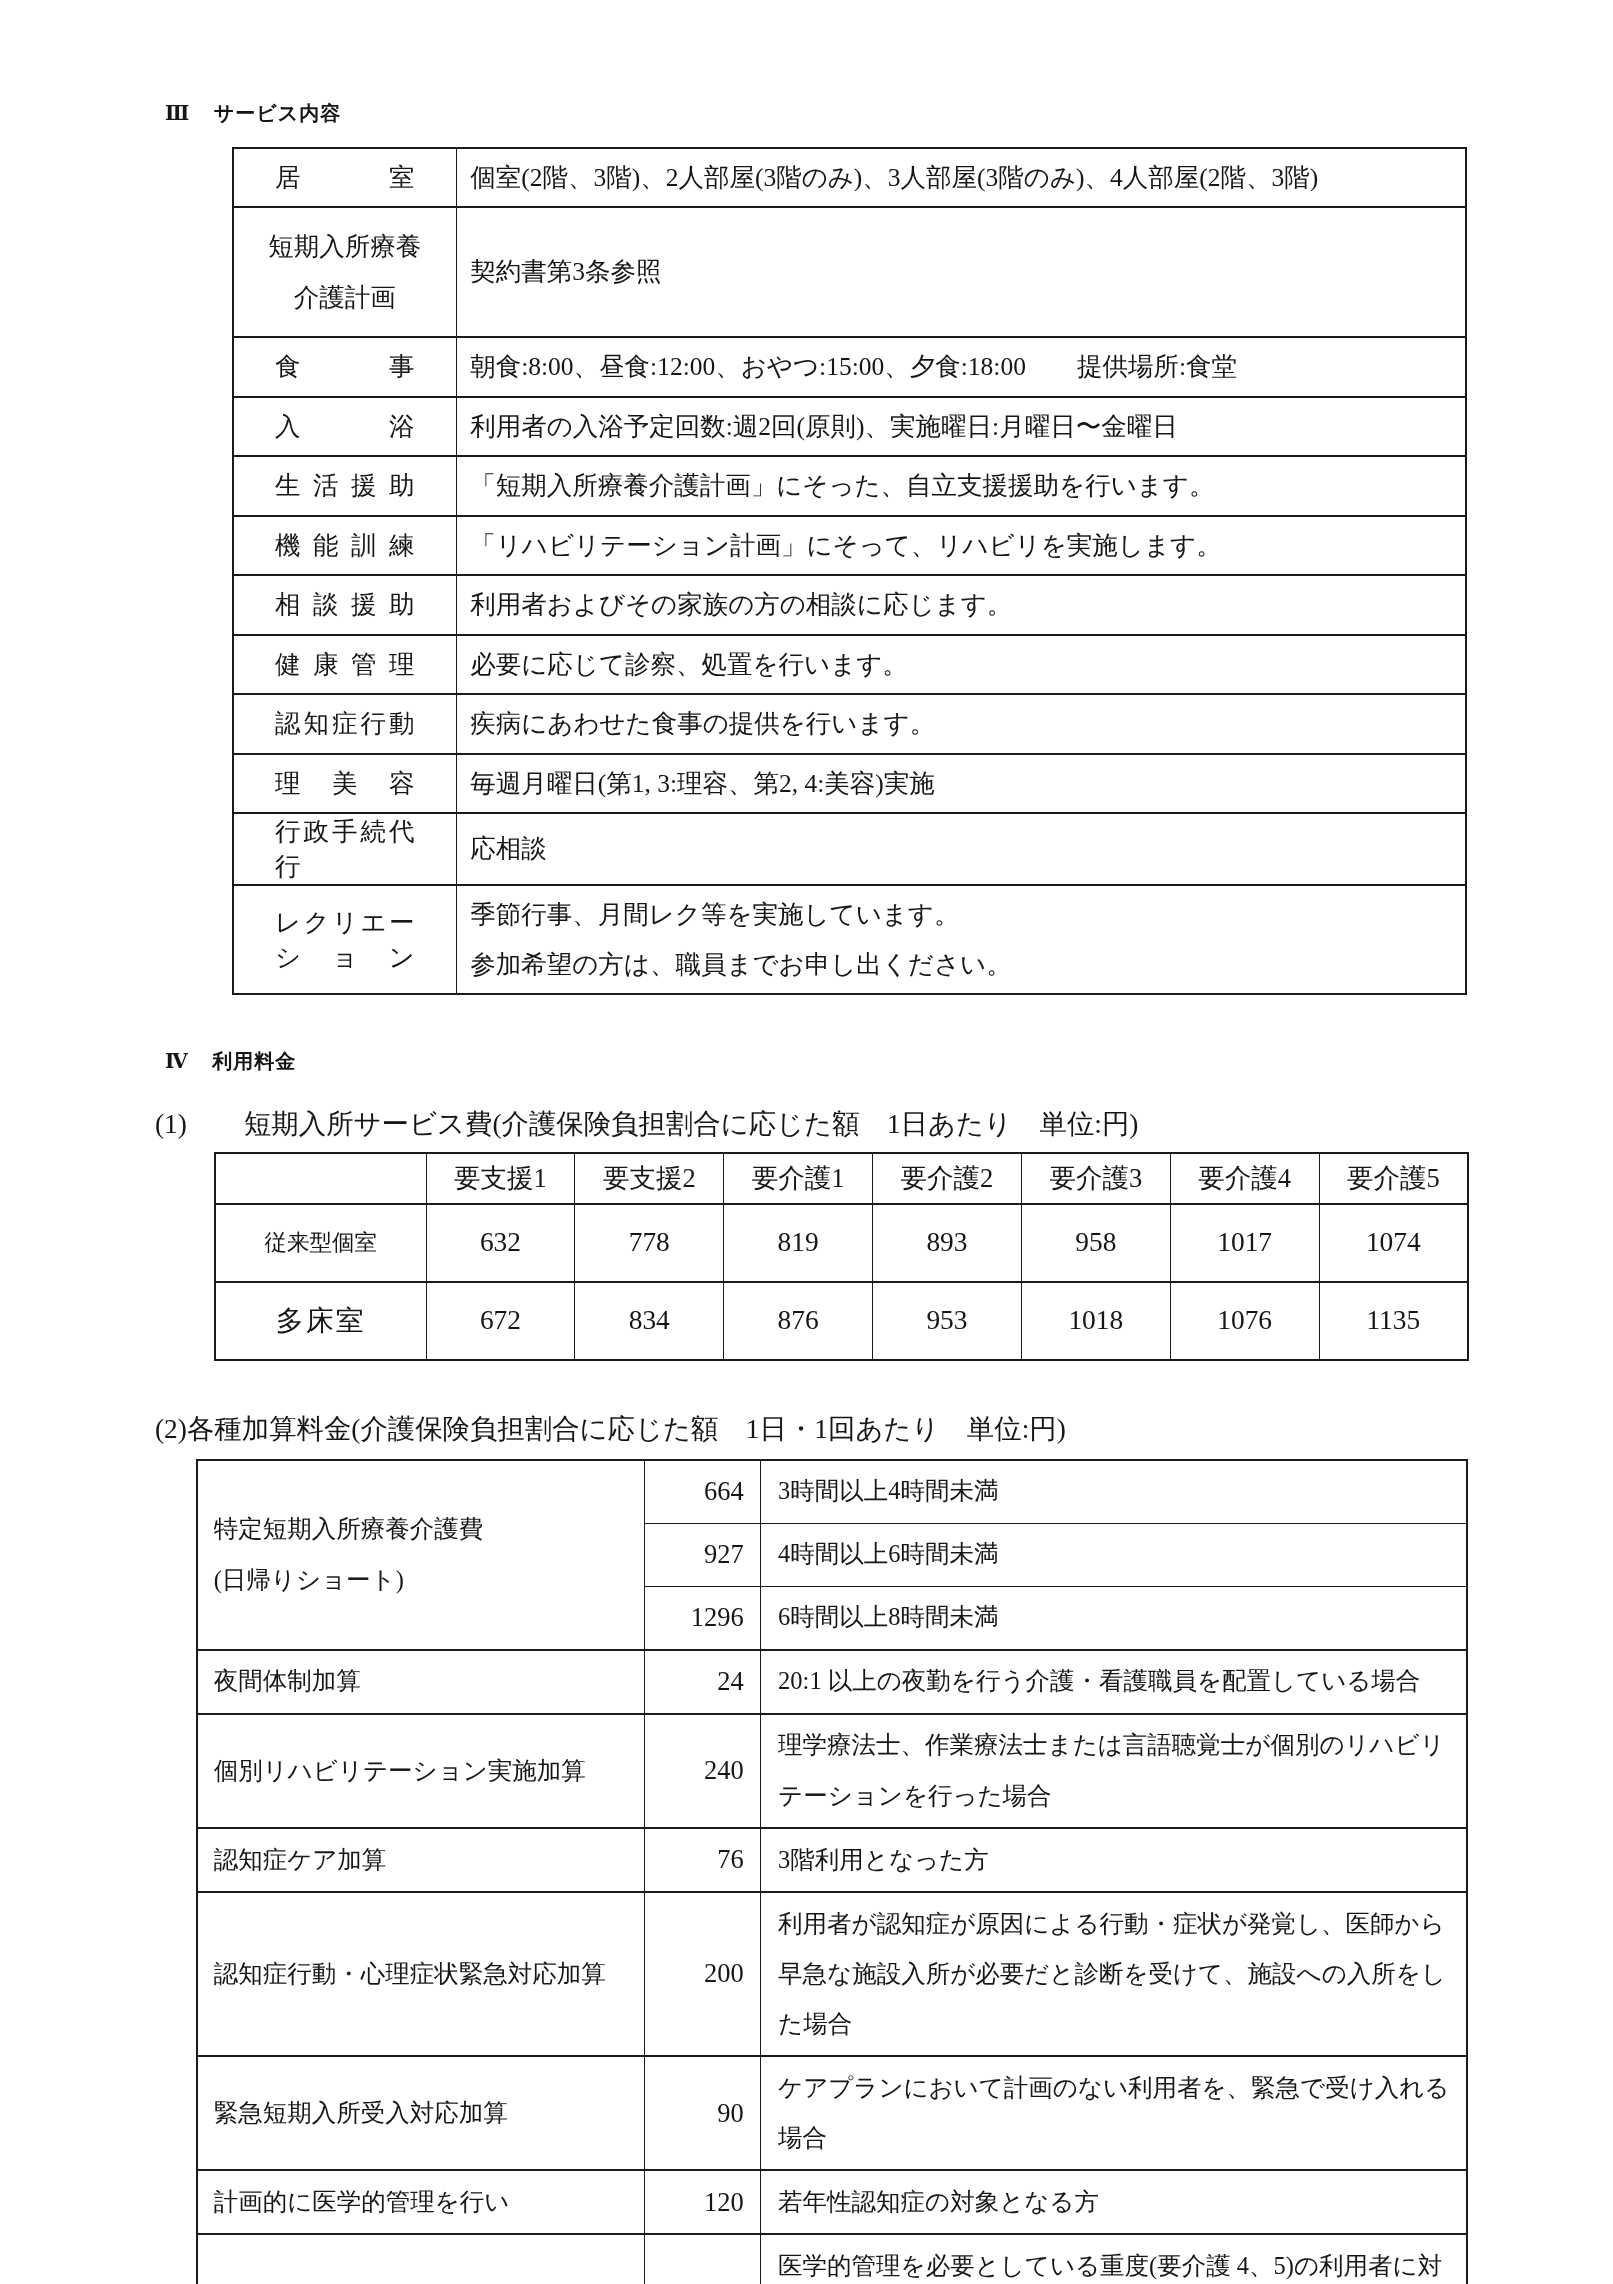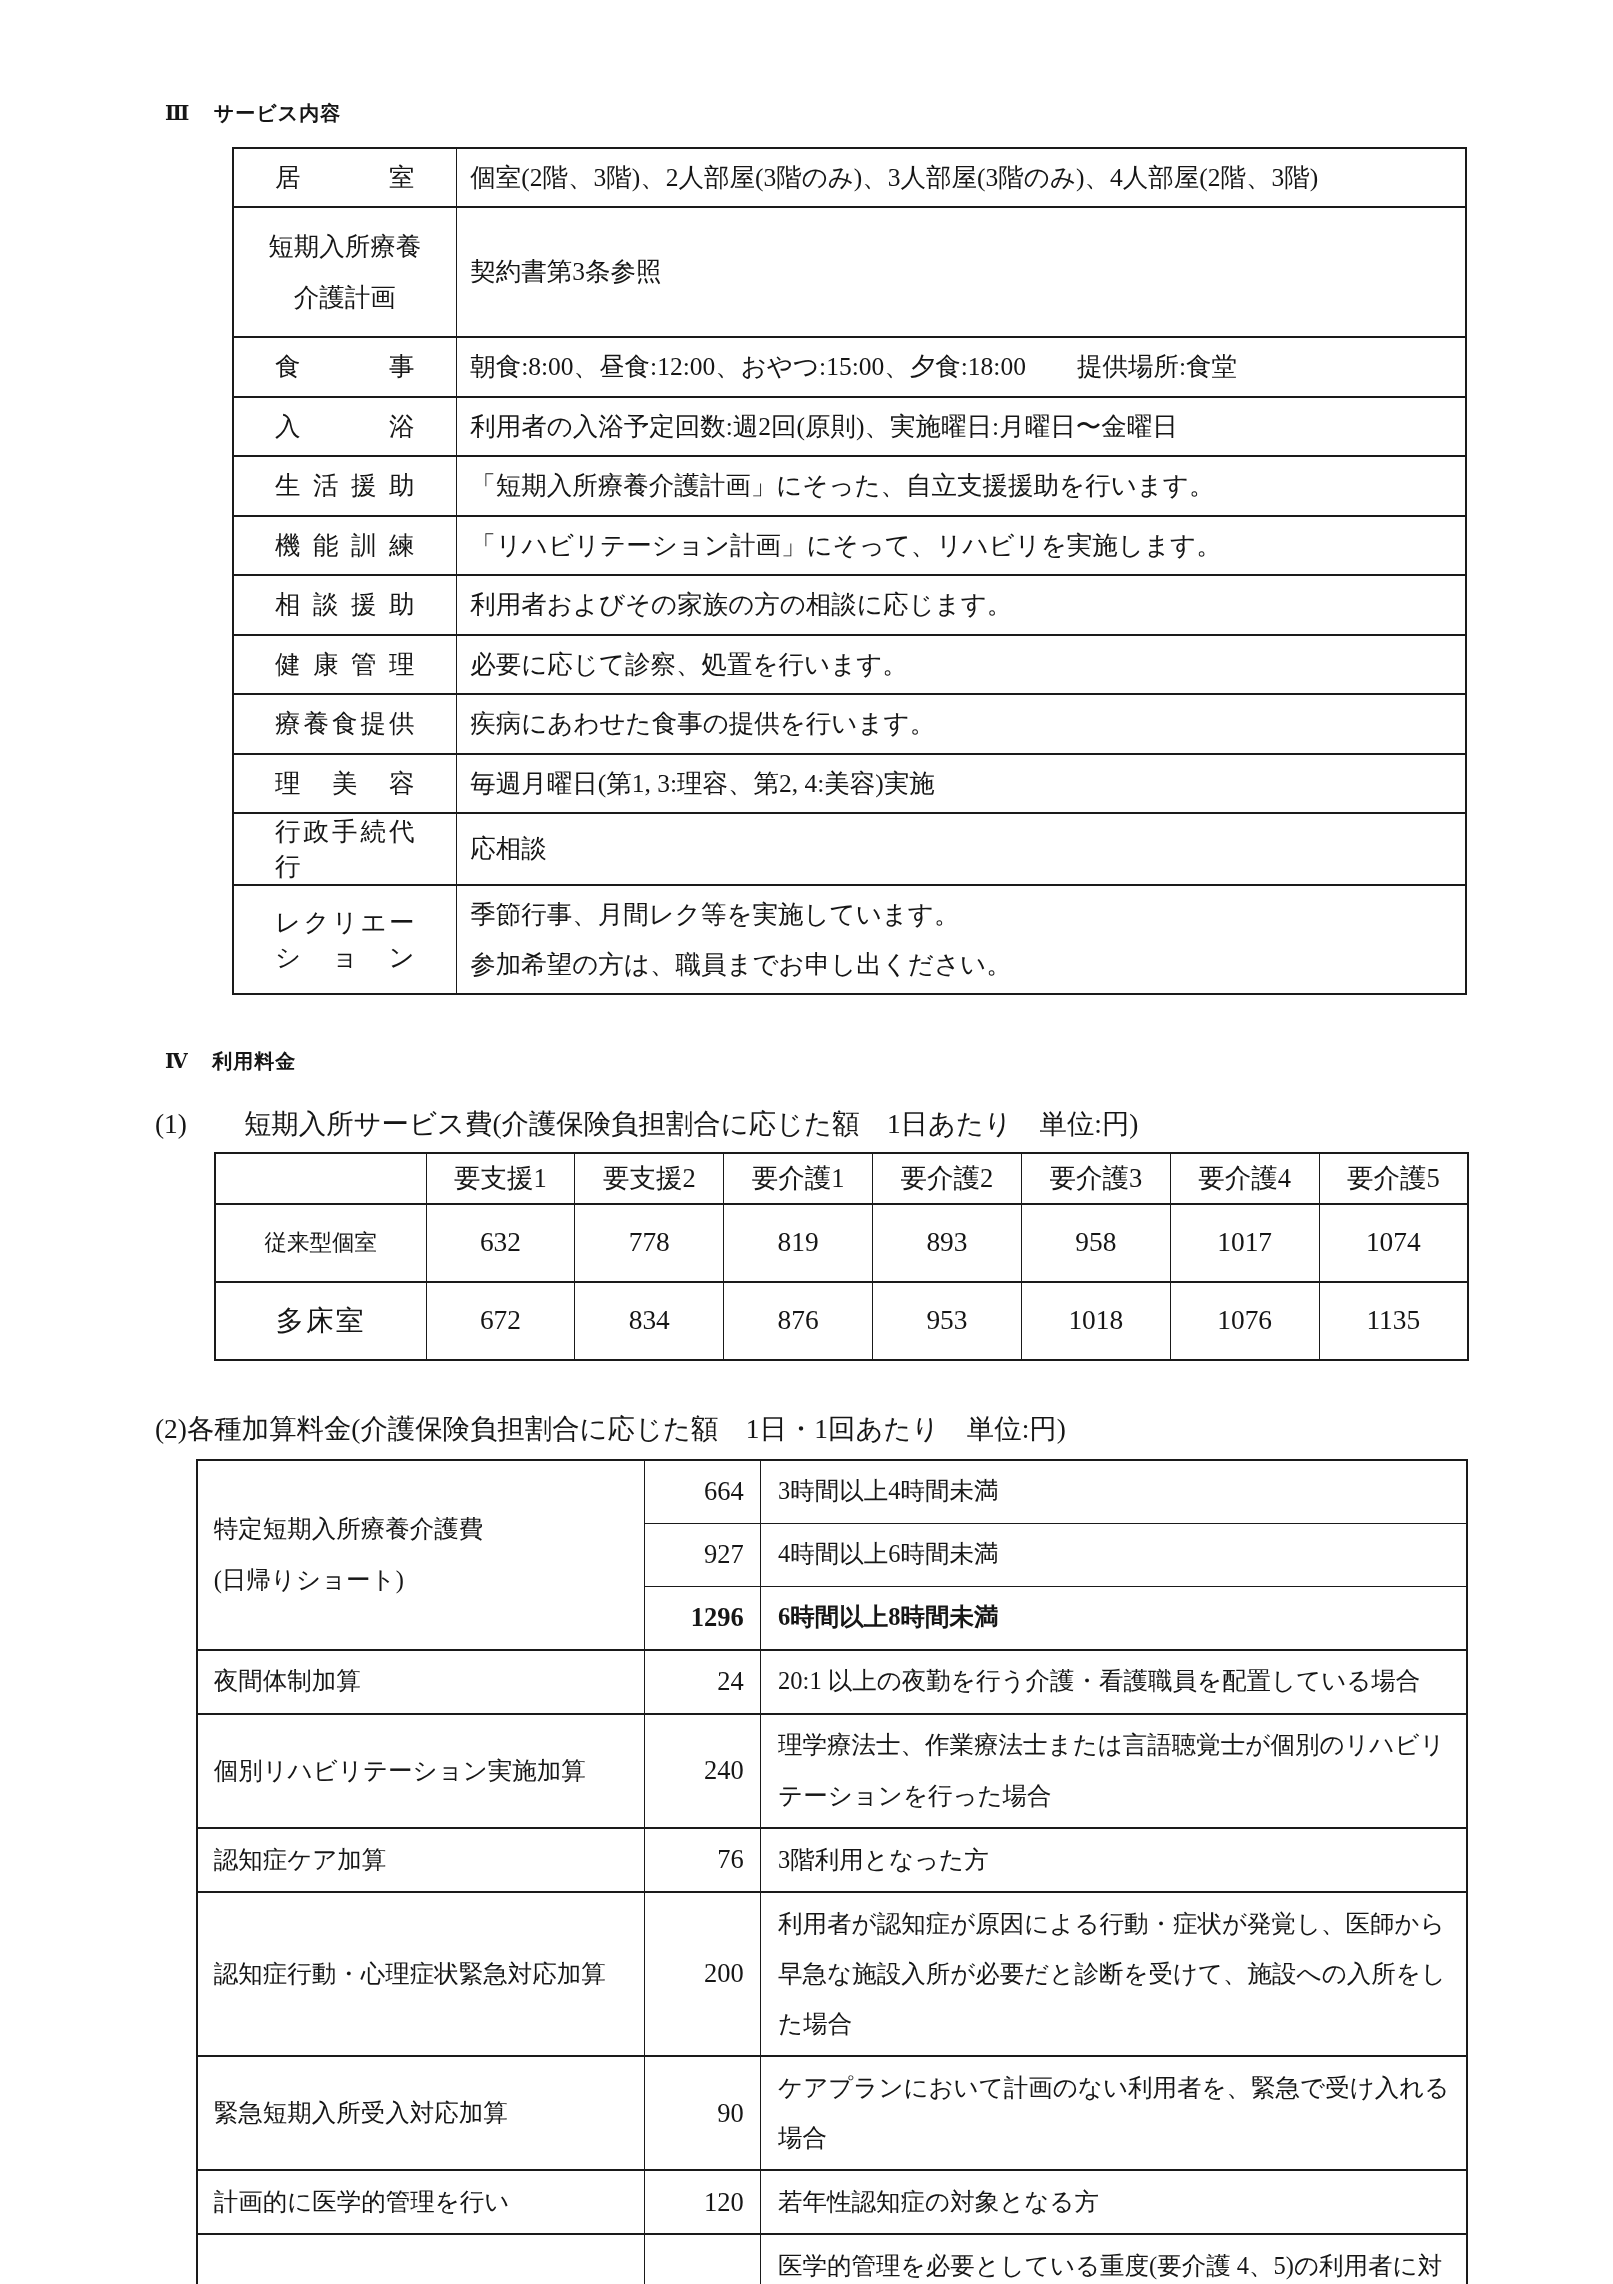--- a/index.html
+++ b/index.html
@@ -39,21 +39,21 @@
   #fee-table td.room-large { font-size:28px; letter-spacing:2px; }
   #fee-table td.num { font-size:27.4px; }
 
   
   #addon-table { margin-left:196px; margin-top:11.8px; width:1272px; font-size:24.5px; }
   #addon-table td.aname { width:447px; padding:3.9px 9.8px 3.9px 15.7px; line-height:2.05; }
   #addon-table td.aval  { width:116px; text-align:right; padding-right:15.7px; font-size:26.5px; }
   #addon-table td.adesc { padding:5.9px 11.8px 5.9px 17.6px; line-height:2.05; }
   #addon-table tr.sub td { border-top-width:1px; border-bottom-width:1px; }
   #addon-table tr.sub-first td { border-top-width:2px; }
-  #addon-table tr.sub-last td { border-bottom-width:2px;font-weight:bold; }
+  #addon-table tr.sub-last td { border-bottom-width:2px; }
 </style>
 </head>
 <body>
 
 <div class="h-sec" id="sec3-title">
   <span class="numeral">Ⅲ</span><span>サービス内容</span>
 </div>
 
 <table id="service-table">
   <tbody>
@@ -86,21 +86,21 @@
     </tr>
     <tr style="height:46px">
       <td class="lbl">相談援助</td>
       <td class="cnt">利用者およびその家族の方の相談に応じます。</td>
     </tr>
     <tr style="height:46px">
       <td class="lbl">健康管理</td>
       <td class="cnt">必要に応じて診察、処置を行います。</td>
     </tr>
     <tr style="height:46px">
-      <td class="lbl">療養食提供</td>
+      <td class="lbl">認知症行動</td>
       <td class="cnt">疾病にあわせた食事の提供を行います。</td>
     </tr>
     <tr style="height:46px">
       <td class="lbl">理美容</td>
       <td class="cnt">毎週月曜日(第1, 3:理容、第2, 4:美容)実施</td>
     </tr>
     <tr style="height:46px">
       <td class="lbl">行政手続代行</td>
       <td class="cnt">応相談</td>
     </tr>

